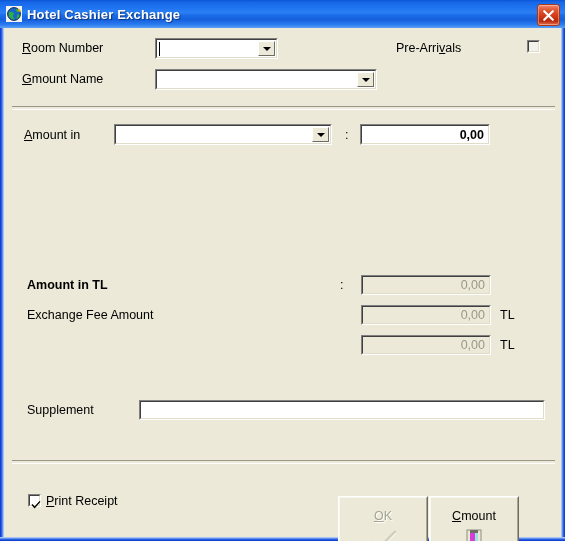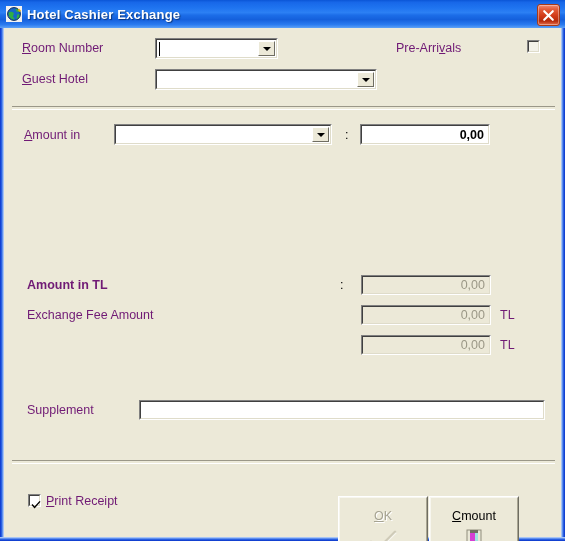--- a/index.html
+++ b/index.html
@@ -91,21 +91,21 @@
     border-top: 1px solid #9a9788;
     border-bottom: 1px solid #ffffff;
   }
   #divider-top    { top: 78px; }
   #divider-bottom { top: 432px; }
 
   
   .lbl {
     position: absolute;
     font-size: 12.5px;
-    color: #701a75;
+    color: #000000;
     white-space: nowrap;
     text-align: right;
   }
   .lbl u { text-decoration: underline; }
   .colon {
     position: absolute;
     font-size: 12.5px;
     color: #000;
   }
 
@@ -306,21 +306,21 @@
     </div>
 
     <div class="lbl" style="left:392px; top:13px;">
       <span>Pre-Arri</span><u>v</u><span>als</span>
     </div>
     <div class="cbox unchecked" style="left:523px; top:12px;">
       <div class="cbi"></div>
     </div>
 
     <div class="lbl" style="left:18px; top:44px;">
-      <u>G</u><span>uest Hotel</span>
+      <u>G</u><span>mount Name</span>
     </div>
     <div class="combo" style="left:151px; top:41px; width:222px; height:21px;">
       <div class="cinner"></div>
       <div class="ctext"></div>
       <div class="carrow"></div>
     </div>
 
     <div class="divider" id="divider-top"></div>
 
     <div class="lbl" style="left:20px; top:100px;">

